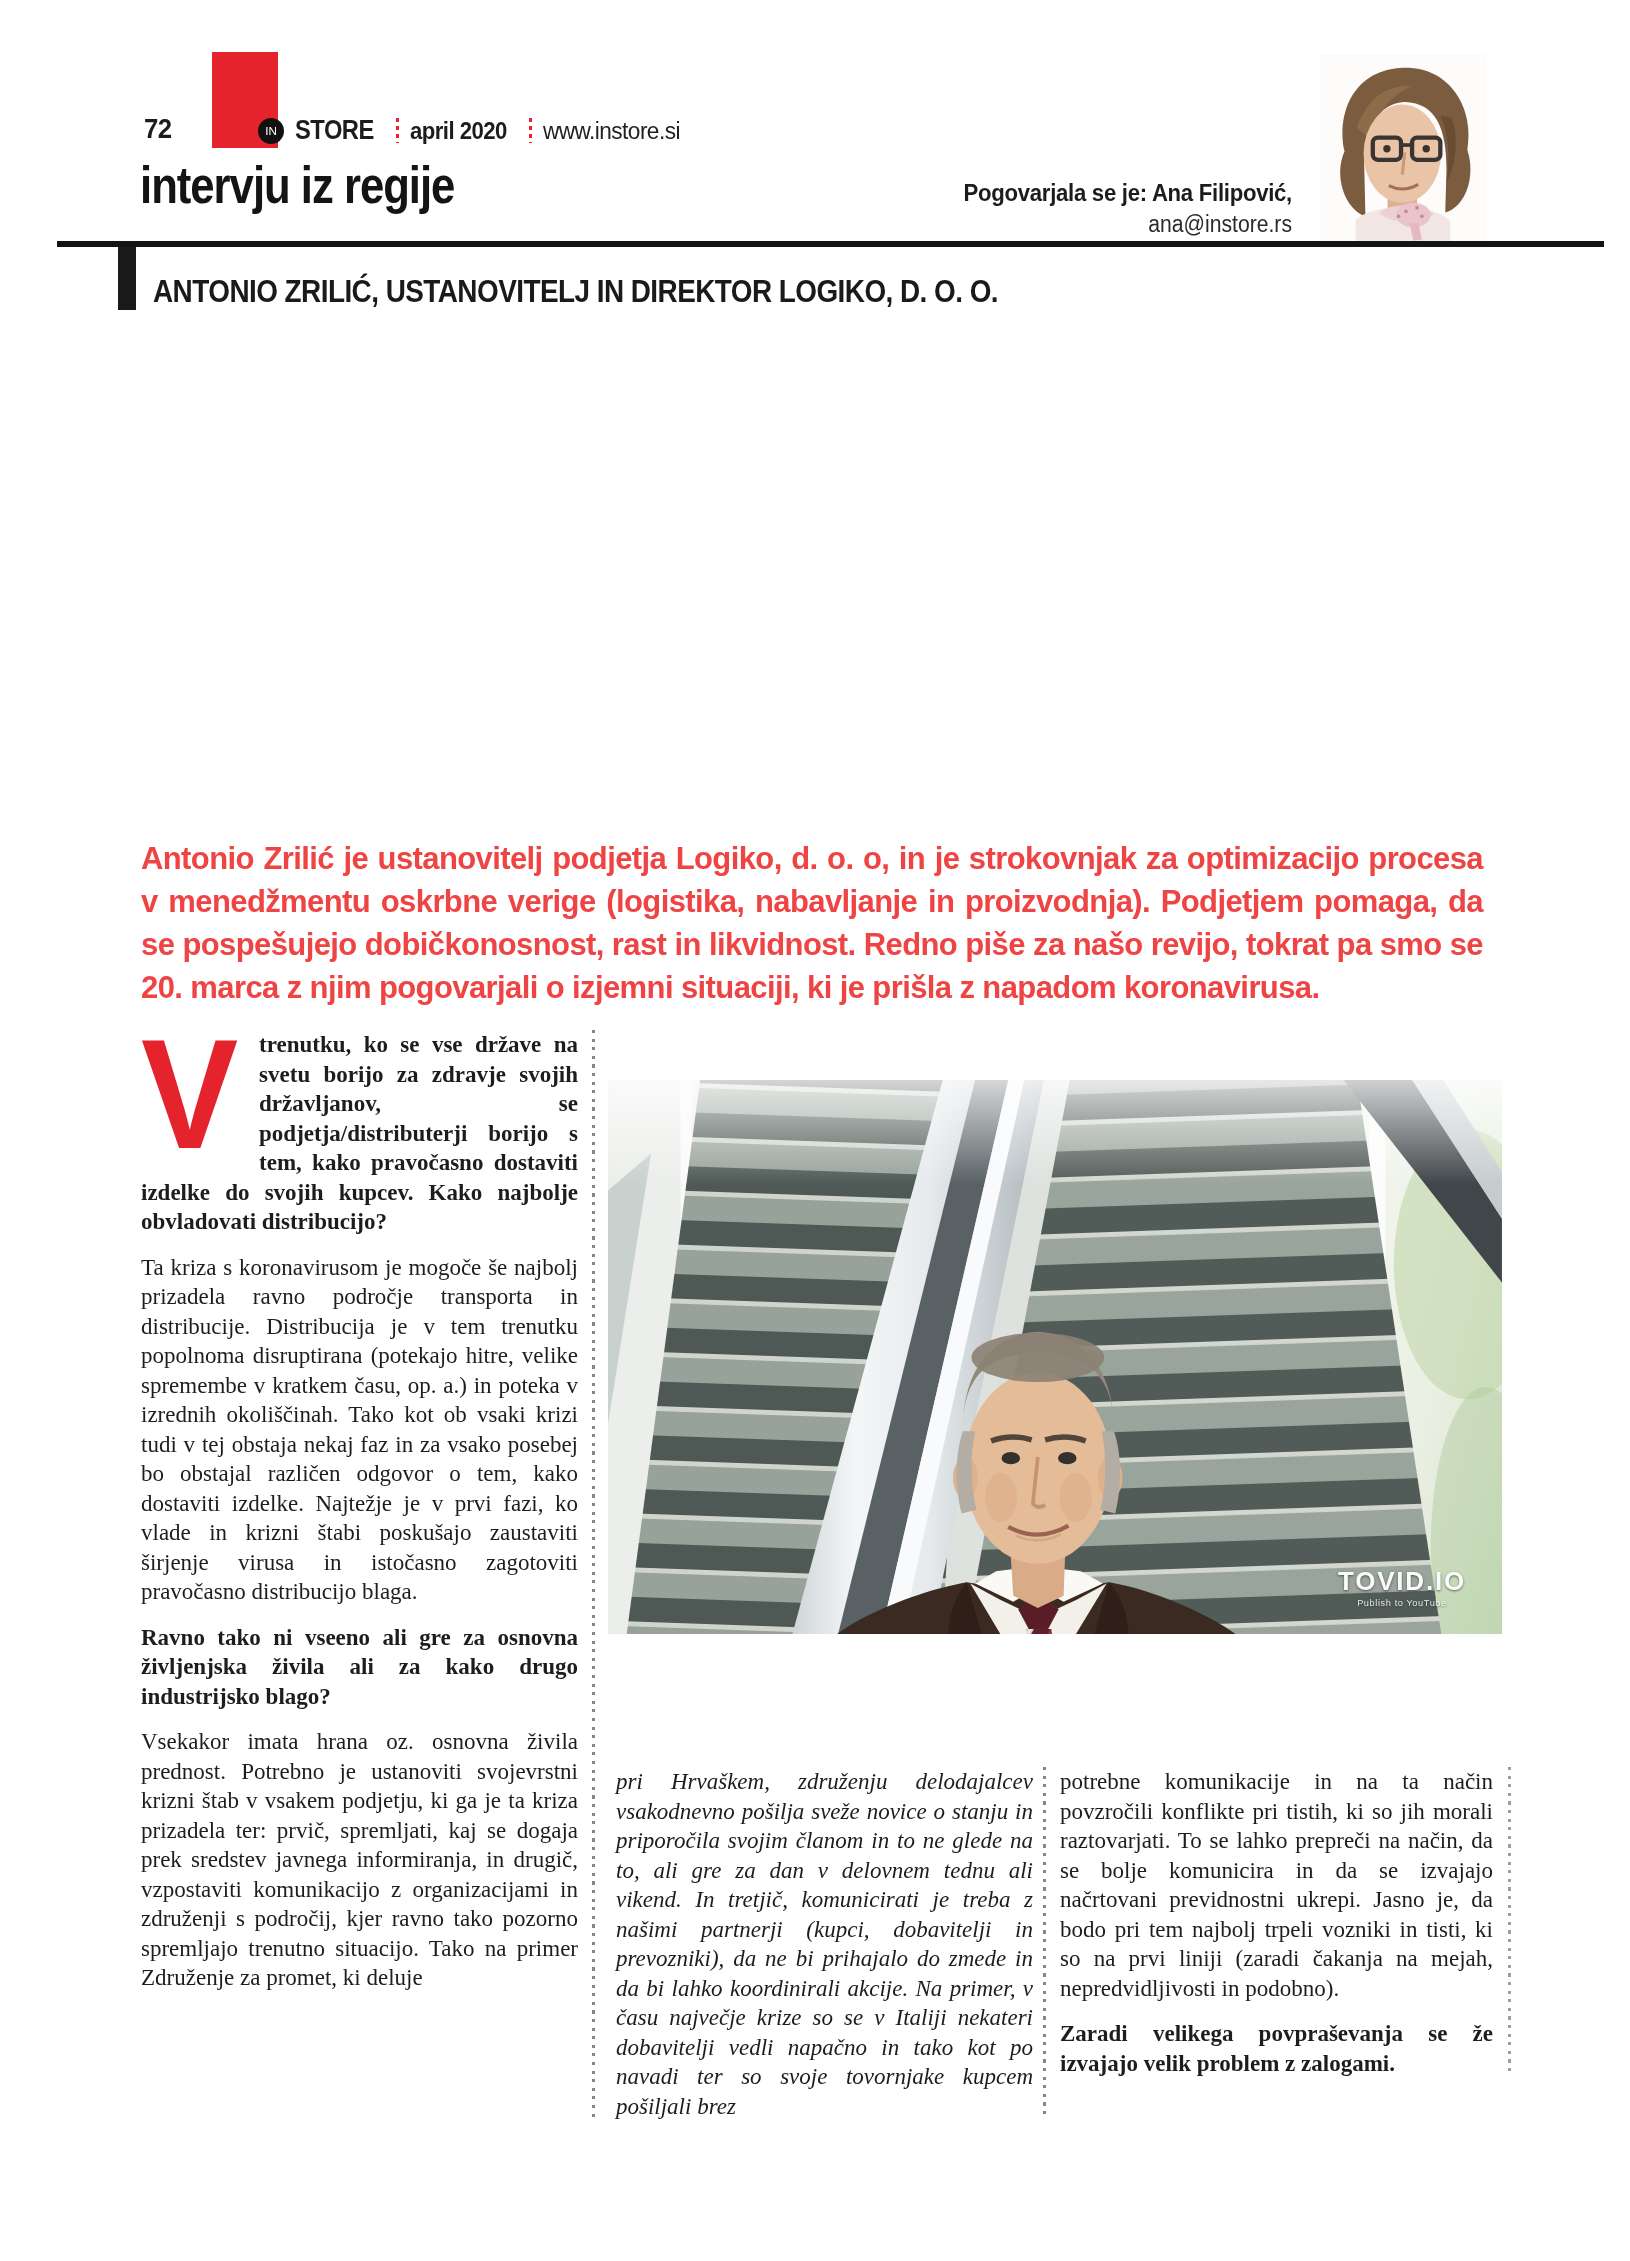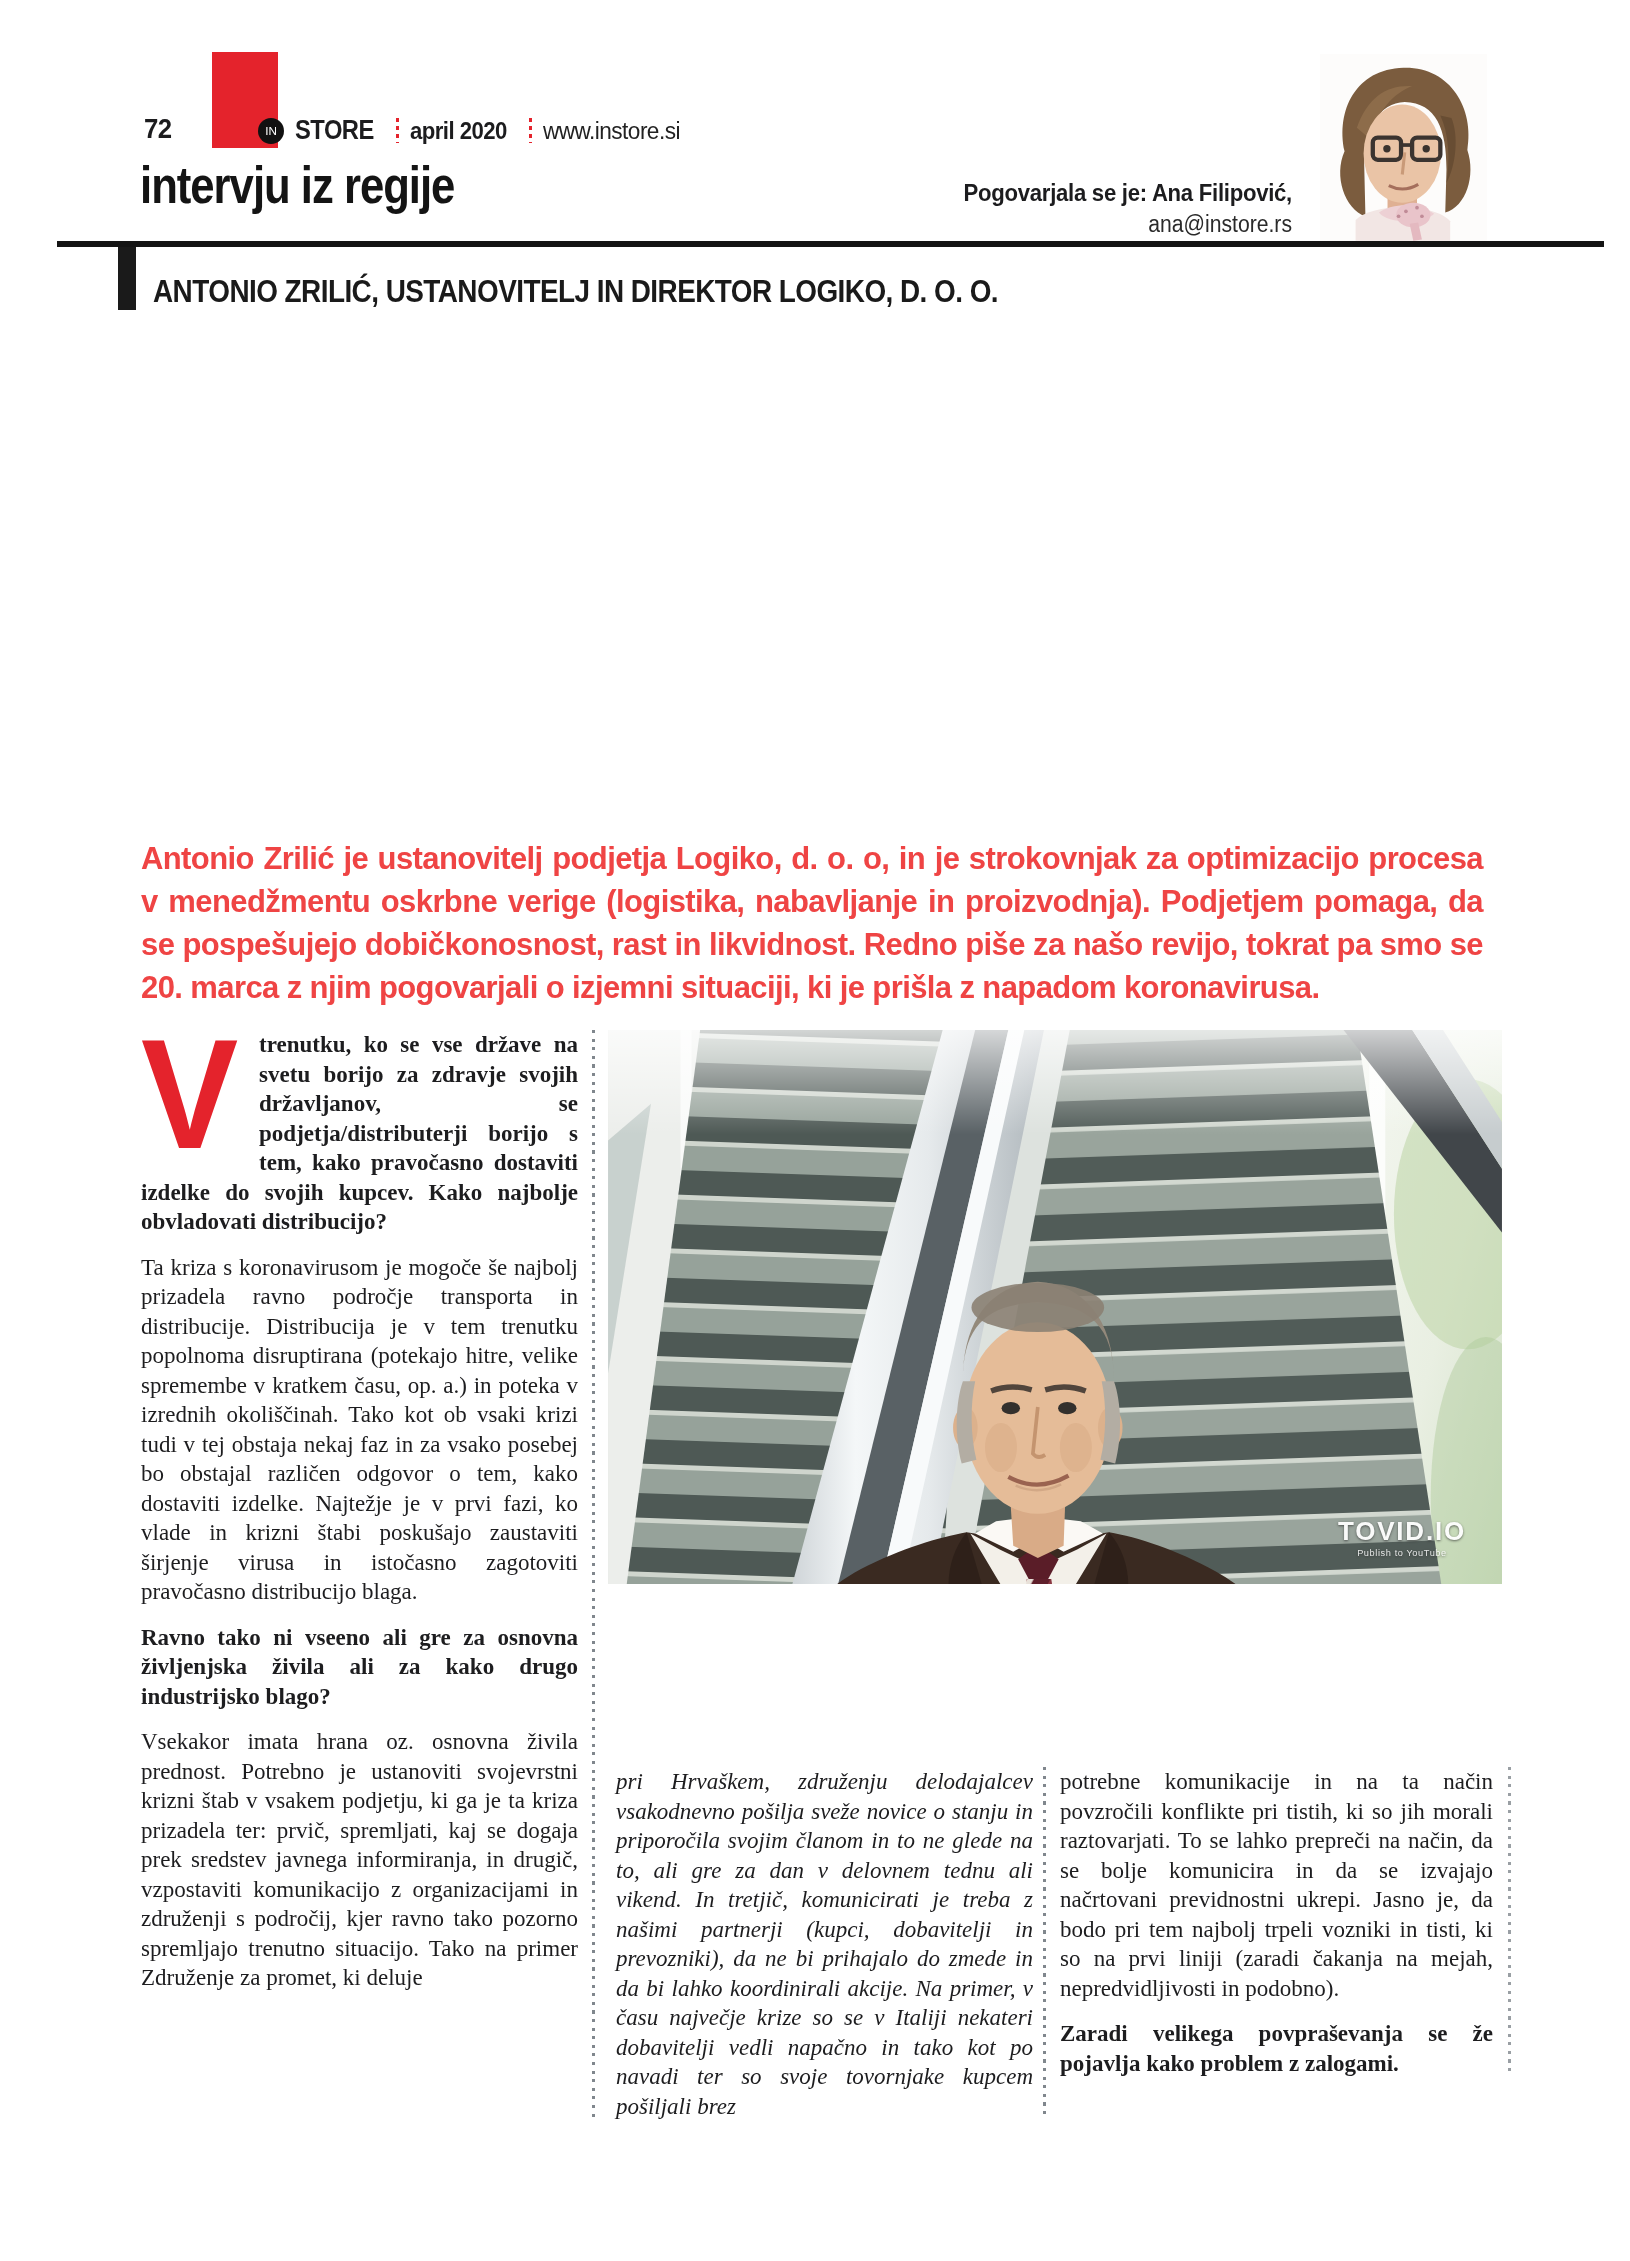--- a/index.html
+++ b/index.html
@@ -45,21 +45,21 @@
   .col3{left:1060px;top:1767px;width:433px;}
   .dropcap{float:left;color:var(--red);font-family:"Liberation Sans",sans-serif;
            font-size:155px;line-height:.77;font-weight:bold;margin:4.9px 14.7px 0 0;transform:scaleX(.94);transform-origin:left;}
   .divider{position:absolute;width:3.1px;
            background-image:repeating-linear-gradient(to bottom,#80878d 0 3.1px,transparent 3.1px 8.6px);}
   .div1{left:592px;top:1030px;height:1088px;}
   .div2{left:1043px;top:1767px;height:348px;}
   .div3{left:1508px;top:1767px;height:307px;opacity:.8;}
 
   
-  .photo{position:absolute;left:608px;top:1030px;width:894px;height:554px;overflow:hidden;}
+  .photo{position:absolute;left:608px;top:1080px;width:894px;height:554px;overflow:hidden;}
   .photo svg{display:block;}
   .watermark{position:absolute;right:36px;bottom:26px;text-align:center;color:#ffffff;
              text-shadow:0 0.6px 2.5px rgba(40,40,40,.7);}
   .watermark .wm-main{font-size:26px;font-weight:bold;letter-spacing:1.8px;opacity:.95;}
   .watermark .wm-sub{font-size:9.2px;letter-spacing:0.6px;opacity:.85;margin-top:1.2px;text-align:center;}
 
   :root{--red:#e4232c;}
 </style>
 </head>
 <body>
@@ -131,21 +131,21 @@
     <p class="q">Ravno tako ni vseeno ali gre za osnovna življenjska živila ali za kako drugo industrijsko blago?</p>
     <p>Vsekakor imata hrana oz. osnovna živila prednost. Potrebno je ustanoviti svojevrstni krizni štab v vsakem podjetju, ki ga je ta kriza prizadela ter: prvič, spremljati, kaj se dogaja prek sredstev javnega informiranja, in drugič, vzpostaviti komunikacijo z organizacijami in združenji s področij, kjer ravno tako pozorno spremljajo trenutno situacijo. Tako na primer Združenje za promet, ki deluje</p>
   </div>
 
   <div class="col col2">
     <p>pri Hrvaškem, združenju delodajalcev vsakodnevno pošilja sveže novice o stanju in priporočila svojim članom in to ne glede na to, ali gre za dan v delovnem tednu ali vikend. In tretjič, komunicirati je treba z našimi partnerji (kupci, dobavitelji in prevozniki), da ne bi prihajalo do zmede in da bi lahko koordinirali akcije. Na primer, v času največje krize so se v Italiji nekateri dobavitelji vedli napačno in tako kot po navadi ter so svoje tovornjake kupcem pošiljali brez</p>
   </div>
 
   <div class="col col3">
     <p>potrebne komunikacije in na ta način povzročili konflikte pri tistih, ki so jih morali raztovarjati. To se lahko prepreči na način, da se bolje komunicira in da se izvajajo načrtovani previdnostni ukrepi. Jasno je, da bodo pri tem najbolj trpeli vozniki in tisti, ki so na prvi liniji (zaradi čakanja na mejah, nepredvidljivosti in podobno).</p>
-    <p class="q">Zaradi velikega povpraševanja se že pojavlja kako problem z zalogami.</p>
+    <p class="q">Zaradi velikega povpraševanja se že izvajajo velik problem z zalogami.</p>
   </div>
 
   <div class="divider div1"></div>
   <div class="divider div2"></div>
   <div class="divider div3"></div>
 
   <div class="photo">
     <svg width="894" height="695" viewBox="0 0 1456 1132" xmlns="http://www.w3.org/2000/svg">
       <defs>
         <pattern id="stepsL" width="120" height="88" patternUnits="userSpaceOnUse" patternTransform="rotate(2)">

